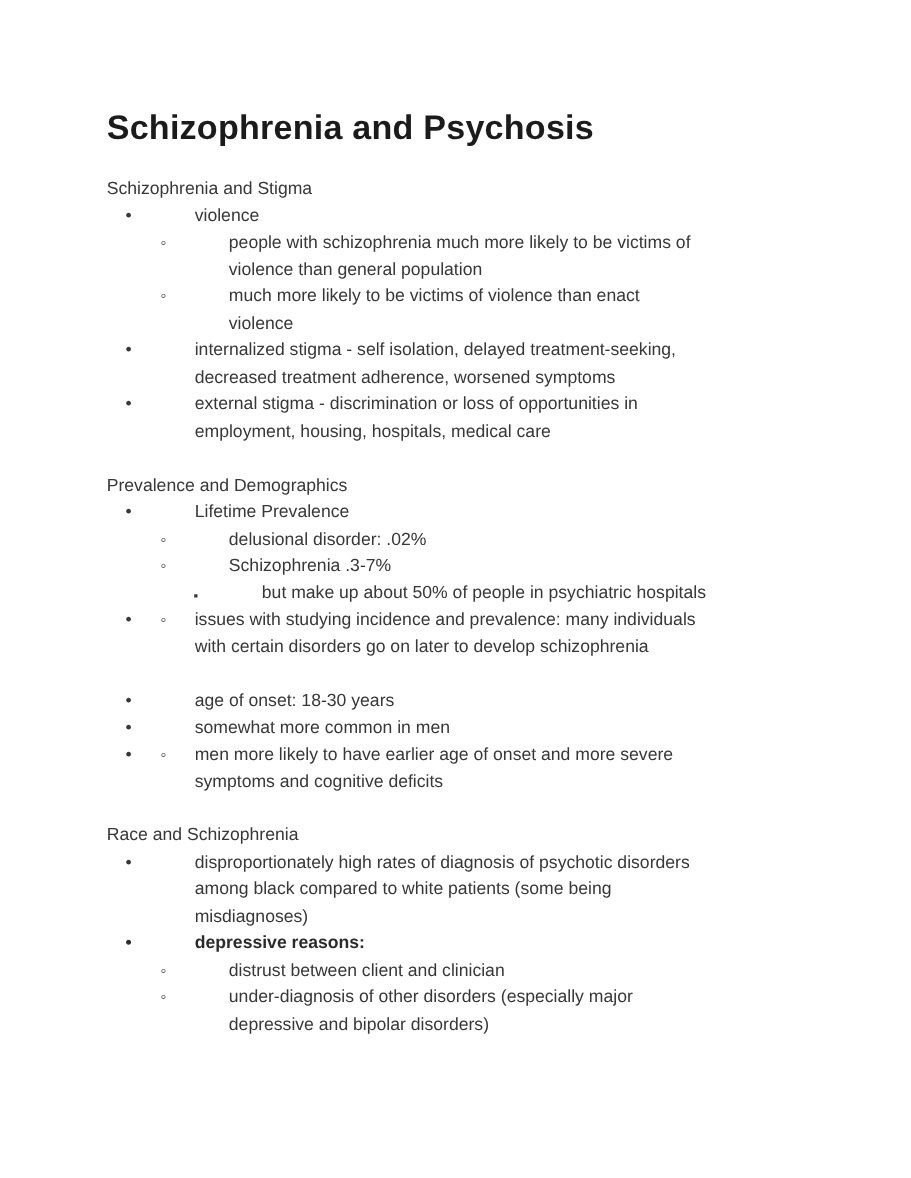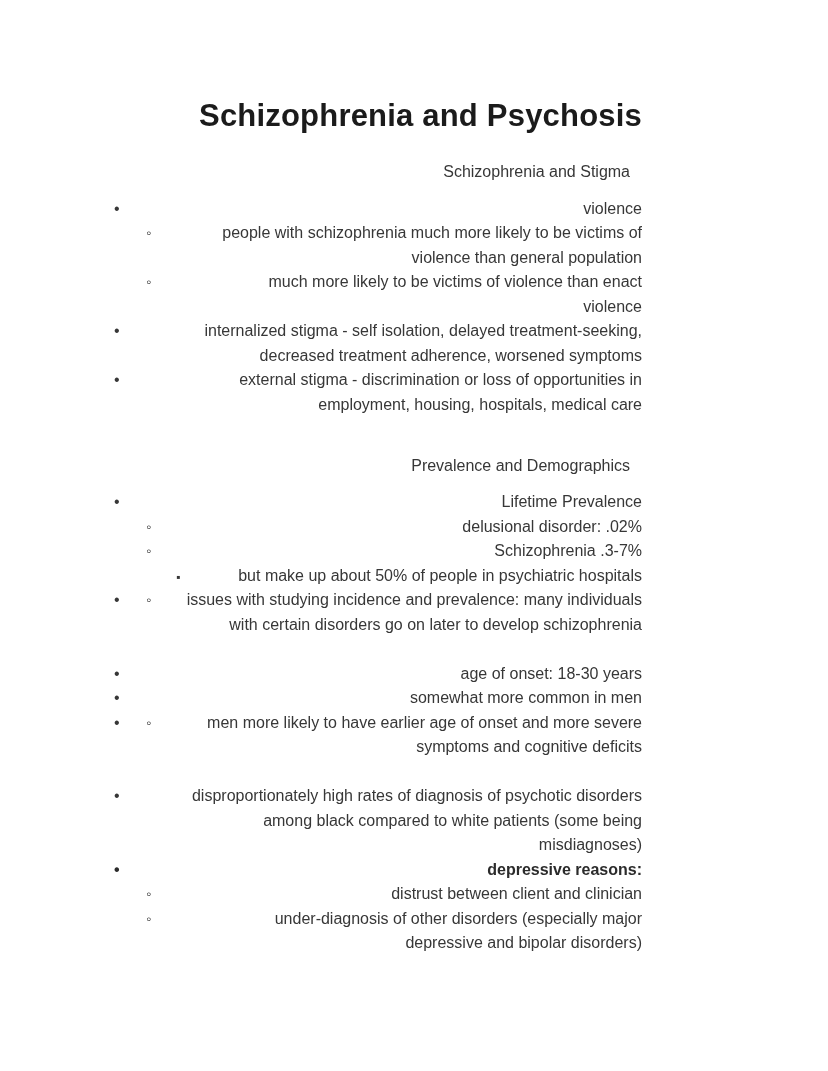--- a/index.html
+++ b/index.html
@@ -8,31 +8,30 @@
     width: 740px;
     height: 1071px;
     box-sizing: border-box;
     background: #ffffff;
     padding: 97px 98px 40px 97px;
     font-family: "Liberation Sans", "DejaVu Sans", sans-serif;
     font-size: 16px;
     line-height: 24.5px;
     color: #373737;
     overflow: hidden;
-    text-align: right;
   }
   h1.doc-title {
     margin: 0 0 25px 0;
     font-size: 31px;
     line-height: 38px;
     font-weight: 700;
     color: #1b1b1b;
     letter-spacing: 0.2px;
   }
-  .heading { margin: 12px; }
+  .heading { margin: 0; }
   .li { position: relative; }
   .li .txt { display: block; margin-left: 40px; }
   .lvl1 { padding-left: 40px; }
   .lvl2 { padding-left: 71px; }
   .lvl3 { padding-left: 101px; }
   .marker {
     position: absolute;
     top: 0;
     line-height: 24.5px;
     color: #373737;
@@ -115,20 +114,21 @@
   <div class="li lvl2">
     <span class="marker">◦</span>
   </div>
   <div class="li lvl1">
     <span class="marker">•</span>
     <span class="txt">men more likely to have earlier age of onset and more severe symptoms and cognitive deficits</span>
   </div>
 
   <div class="blank-line"></div>
 
+  <p class="heading">Race and Schizophrenia</p>
 
   <div class="li lvl1">
     <span class="marker">•</span>
     <span class="txt">disproportionately high rates of diagnosis of psychotic disorders among black compared to white patients (some being misdiagnoses)</span>
   </div>
   <div class="li lvl1 bold">
     <span class="marker">•</span>
     <span class="txt">depressive reasons:</span>
   </div>
   <div class="li lvl2">

